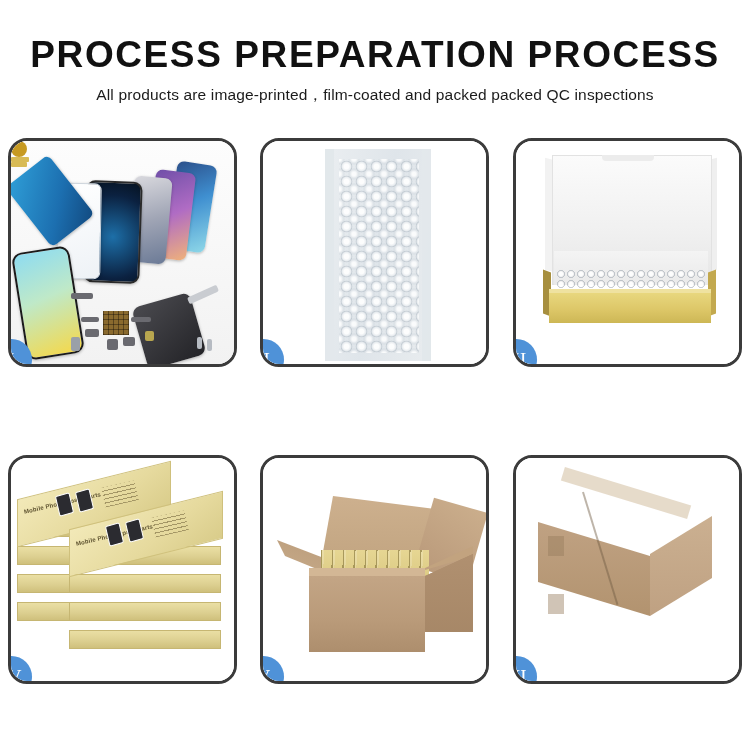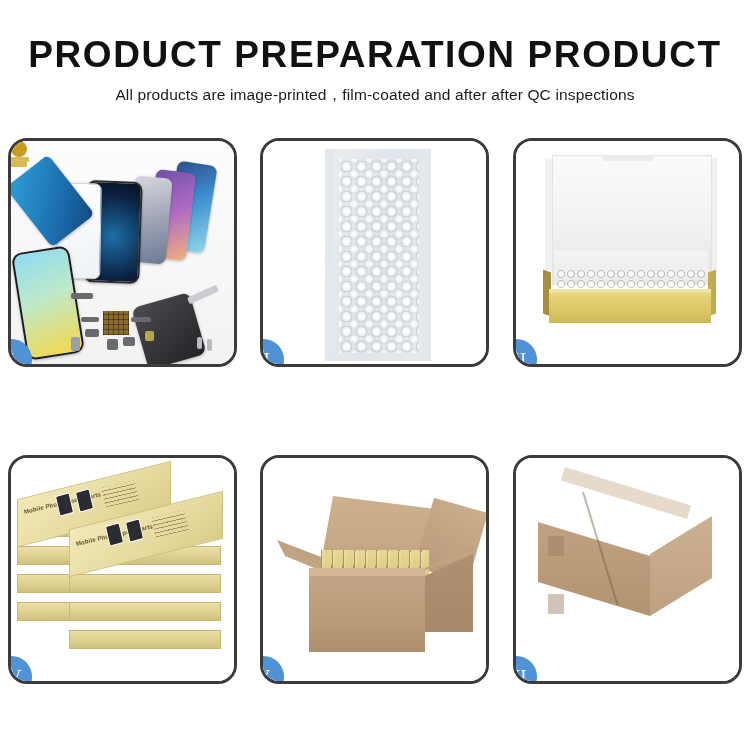--- a/index.html
+++ b/index.html
@@ -385,22 +385,22 @@
   .c6-tab {
     position: absolute;
     width: 16px; height: 20px;
     background: rgba(150,124,94,0.45);
   }
 </style>
 </head>
 <body>
 
 <div id="header">
-  <h1 id="page-title">PRODUCT PREPARATION PRODUCT</h1>
-  <p id="page-subtitle">All products are image-printed，film-coated and after after QC inspections</p>
+  <h1 id="page-title">PROCESS PREPARATION PROCESS</h1>
+  <p id="page-subtitle">All products are image-printed，film-coated and packed packed QC inspections</p>
 </div>
 
 <div id="panel-grid">
 
   <div class="panel col-a row-1">
     <div class="panel-inner">
       <div class="scene p1-bg">
         <div class="phone ph-fan1"></div>
         <div class="phone ph-fan2"></div>
         <div class="phone ph-fan3"></div>

